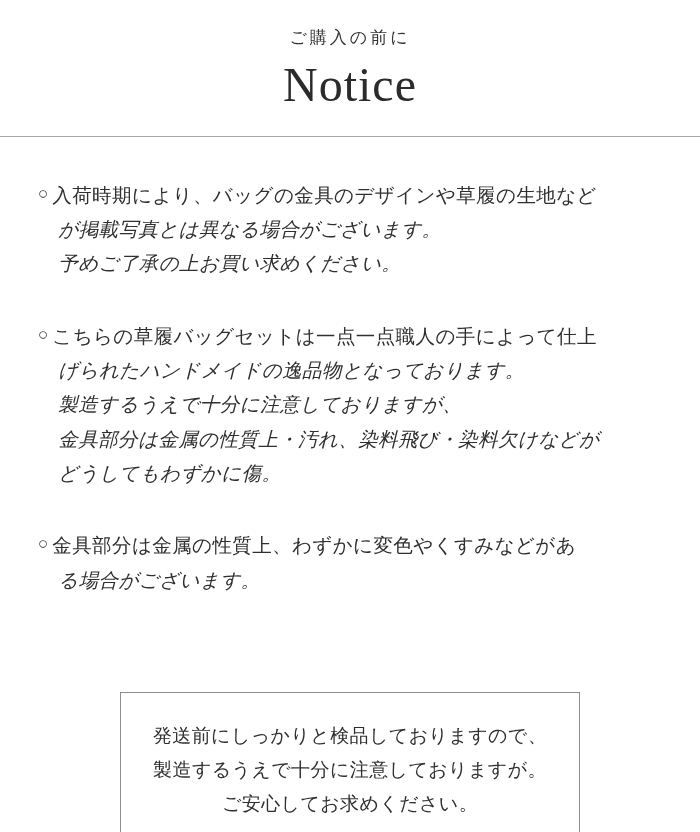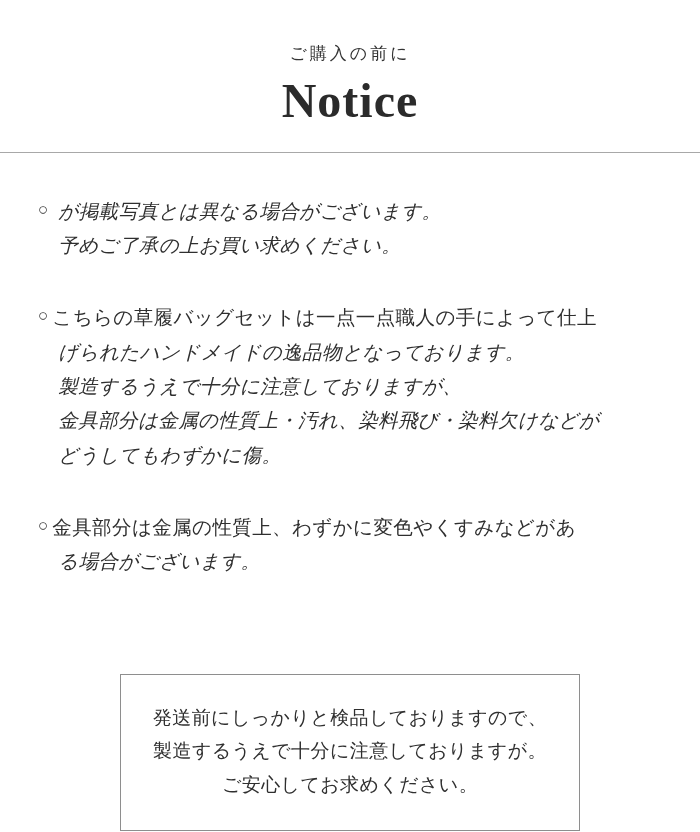--- a/index.html
+++ b/index.html
@@ -16,37 +16,37 @@
   }
   .page {
     position: relative;
     width: 700px;
     height: 832px;
     box-sizing: border-box;
   }
 
   
   .header {
-    padding-top: 42px;
+    padding-top: 26px;
     text-align: center;
   }
   .header-kicker {
     font-size: 17px;
     letter-spacing: 3px;
     color: #333333;
     font-family: "Liberation Serif", "DejaVu Serif", serif;
   }
   .header-title {
     font-size: 48px;
     line-height: 1.1;
     margin-top: 10px;
     letter-spacing: 1px;
     color: #2b2b2b;
     font-family: "Liberation Serif", "DejaVu Serif", serif;
-    font-weight: 700;
+    font-weight: 400;
   }
   .header-rule {
     margin: 24px 0 0 0;
     height: 1px;
     background: #a8a8a8;
     width: 100%;
   }
 
   
   .content {
@@ -113,20 +113,21 @@
     <div class="header-kicker">ご購入の前に</div>
     <div class="header-title">Notice</div>
     <div class="header-rule"></div>
   </div>
 
   <div class="content">
 
     <div class="note-item">
       <div class="bullet">○</div>
       <div class="note-lines">
+        <div class="note-line">入荷時期により、バッグの金具のデザインや草履の生地など</div>
         <div class="note-line indent">が掲載写真とは異なる場合がございます。</div>
         <div class="note-line indent">予めご了承の上お買い求めください。</div>
       </div>
     </div>
 
     <div class="note-item">
       <div class="bullet">○</div>
       <div class="note-lines">
         <div class="note-line">こちらの草履バッグセットは一点一点職人の手によって仕上</div>
         <div class="note-line indent">げられたハンドメイドの逸品物となっております。</div>

